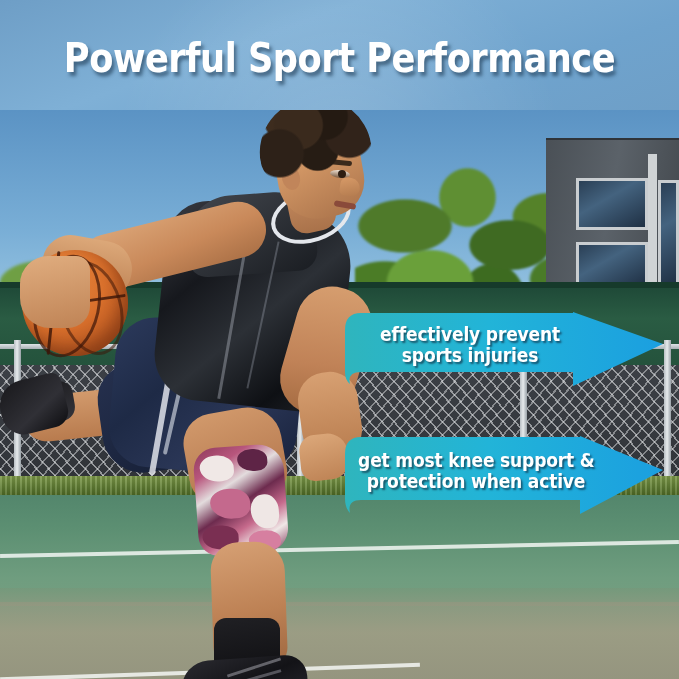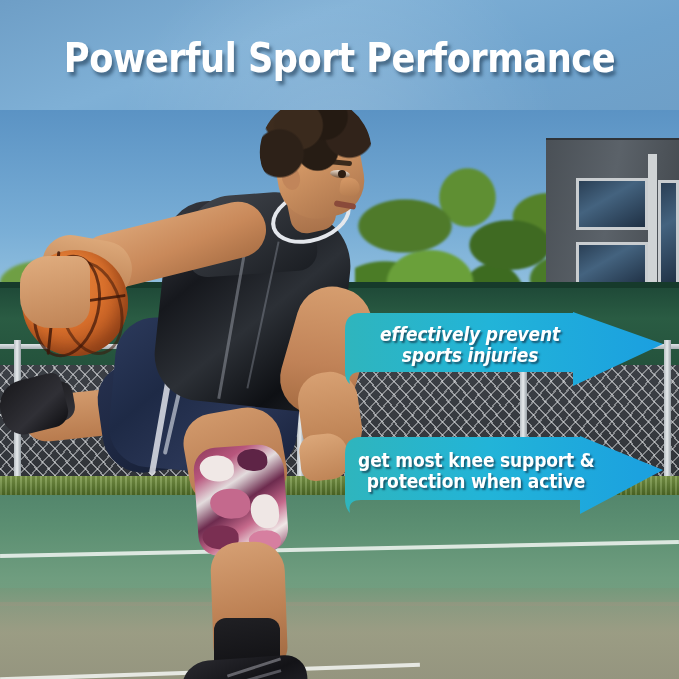--- a/index.html
+++ b/index.html
@@ -555,21 +555,21 @@
     <div class="layer arm-ball"></div>
     <div class="layer forearm-ball"></div>
     <div class="layer ball"></div>
     <div class="layer ball-seam bs-v"></div>
     <div class="layer ball-seam bs-h"></div>
     <div class="layer bs-c1"></div>
     <div class="layer bs-c2"></div>
     <div class="layer hand-ball"></div>
   </div>
 
-  <div class="arrow-wrap" style="left:345px; top:310px; width:320px; height:80px;font-style:italic;">
+  <div class="arrow-wrap" style="left:345px; top:310px; width:320px; height:80px;">
     <svg class="arrow-svg" width="320" height="80" viewBox="0 0 320 80">
       <defs>
         <linearGradient id="ag1" x1="0" y1="0" x2="1" y2="0">
           <stop offset="0%" stop-color="#2fb5bd"></stop>
           <stop offset="45%" stop-color="#22b4d8"></stop>
           <stop offset="100%" stop-color="#1b9fe0"></stop>
         </linearGradient>
       </defs>
       <path d="M16,3 Q0,3 0,20 L0,62 Q0,70 5,74 Q2,62 16,62 L228,62 L228,76 L318,34 L228,2 L228,3 Z" fill="url(#ag1)"></path>
     </svg>

